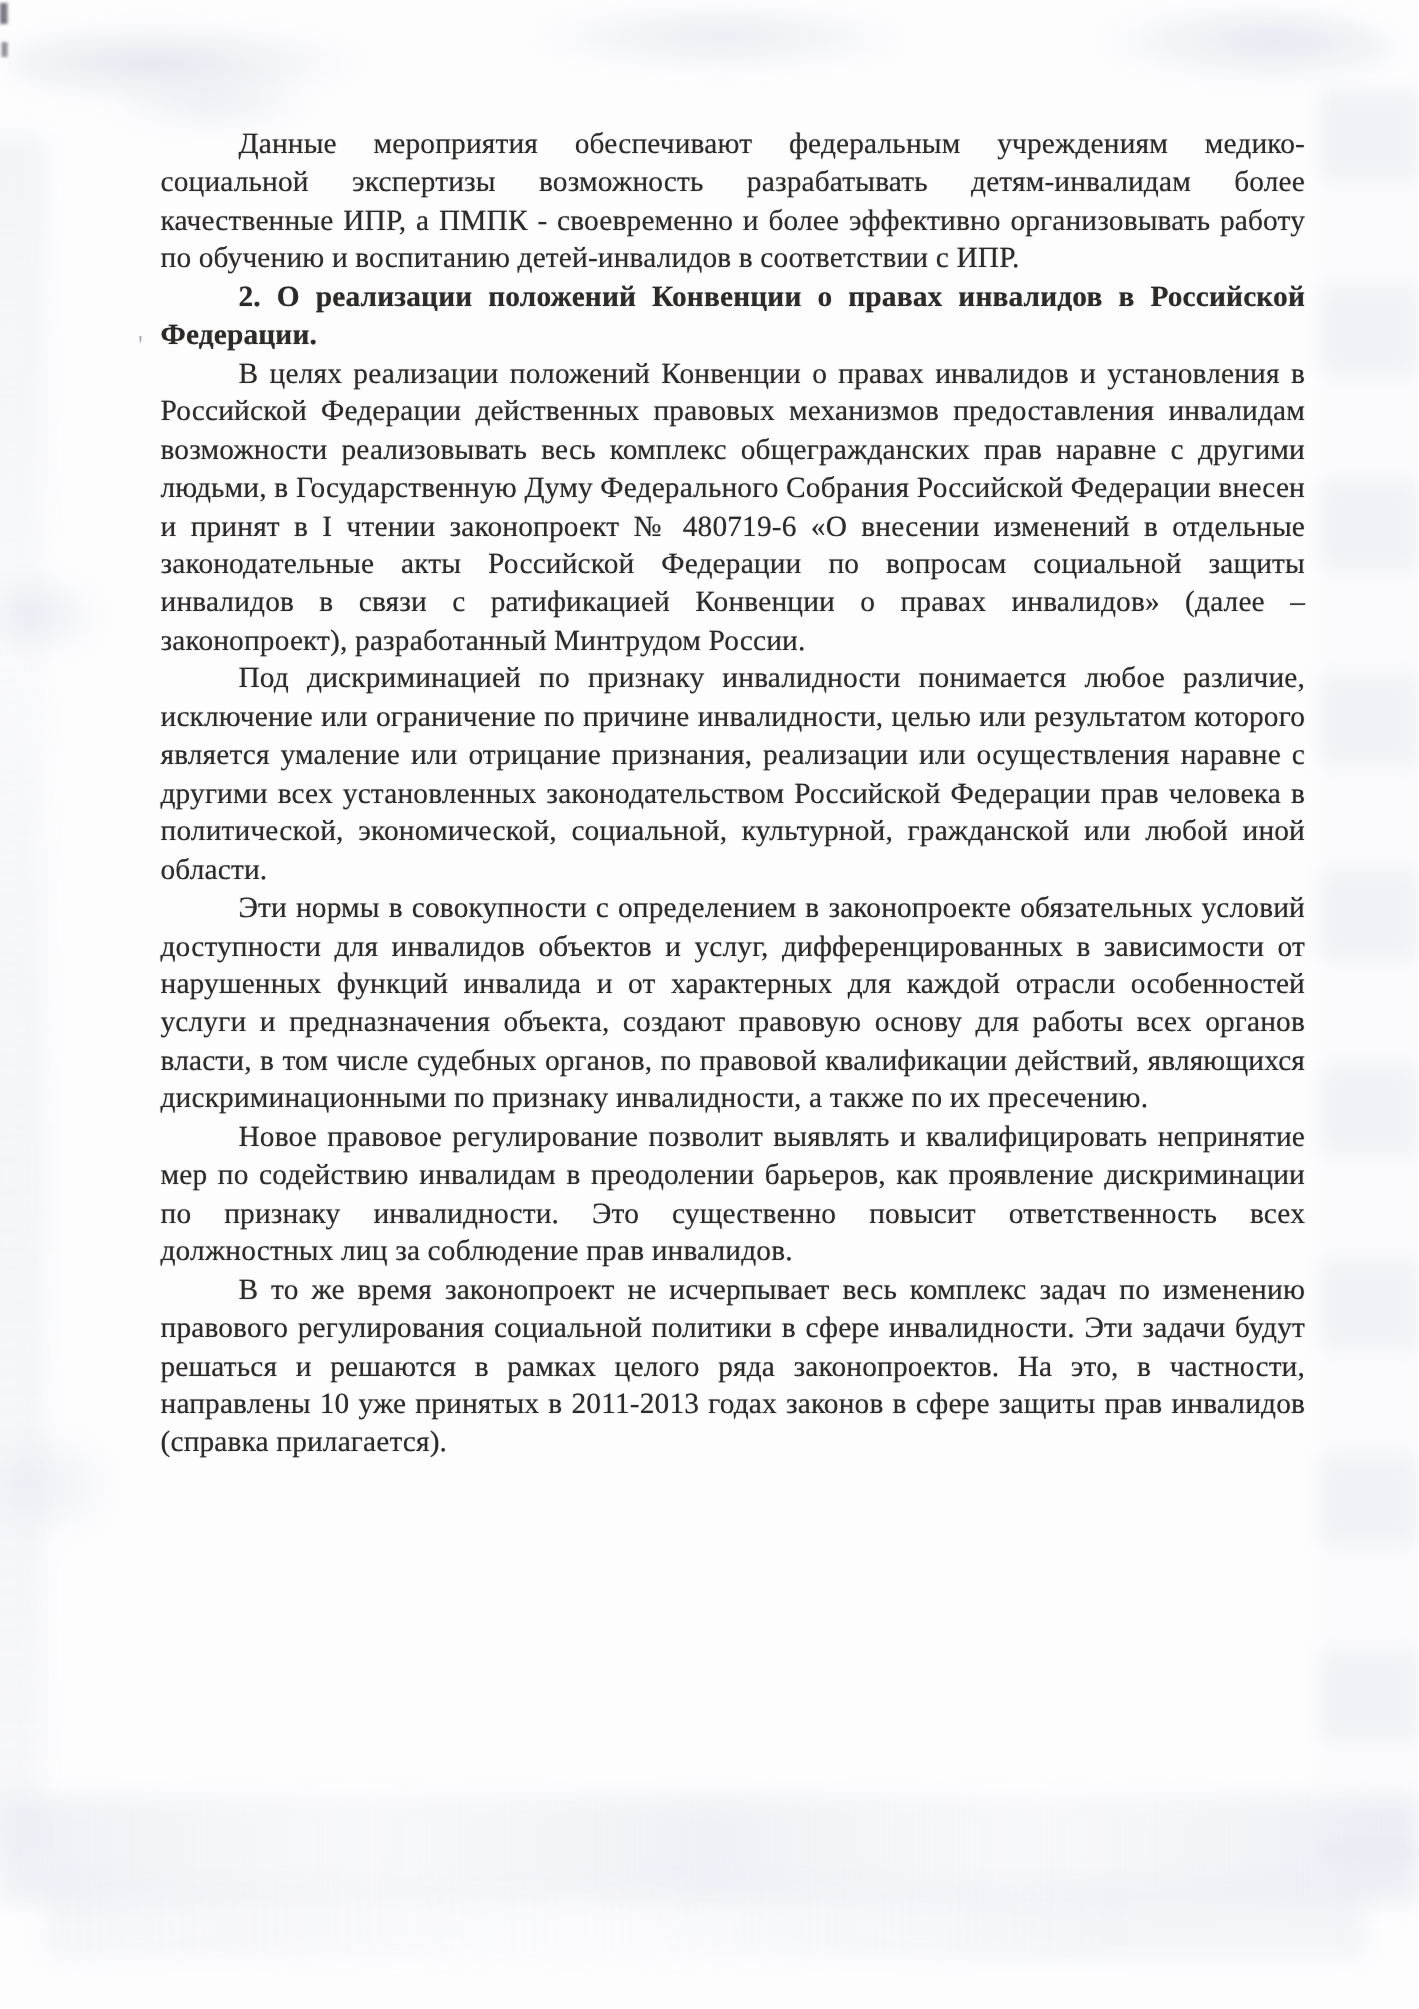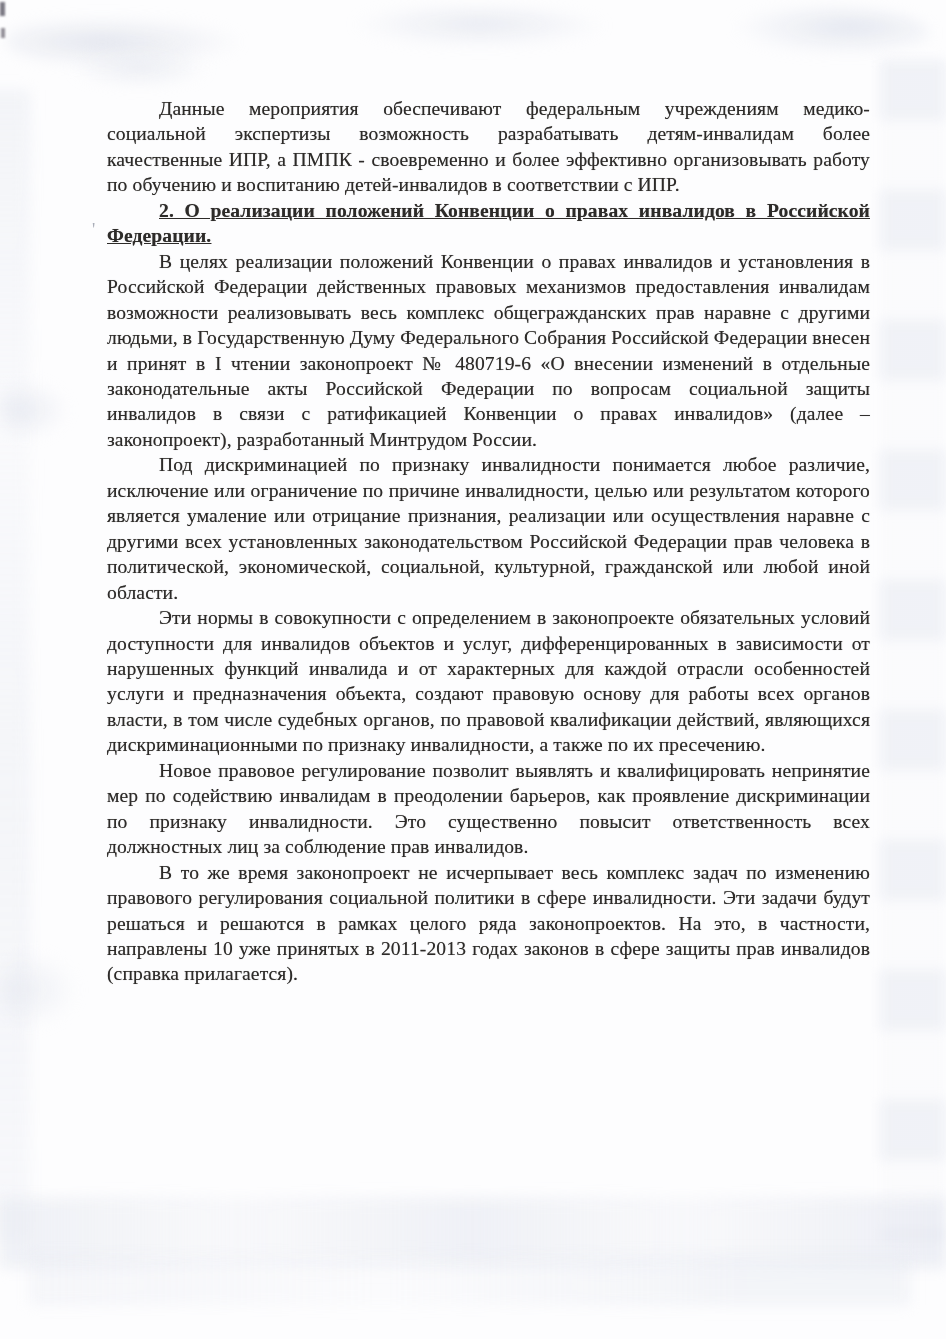--- a/index.html
+++ b/index.html
@@ -50,36 +50,35 @@
     top: 220px;
     color: #a9adb8;
     font-size: 18px;
     filter: blur(.5px);
     pointer-events: none;
   }
   
   .content {
     position: absolute;
     left: 107px;
-    top: 96px;
+    top: 84px;
     width: 763px;
     color: #2d2b29;
     font-size: 19.6px;
     line-height: 25.45px;
     text-align: justify;
     text-shadow: 0 0 0.7px rgba(45,43,41,0.55);
     letter-spacing: 0.1px;
   }
   .content p {
     margin: 0;
     text-indent: 52px;
   }
   .content p.heading {
     font-weight: bold;
-    text-decoration: underline;
   }
 </style>
 </head>
 <body>
 
 <div class="page">
 
   <div class="blob b-topleft"></div>
   <div class="blob b-topleft2"></div>
   <div class="blob b-topcenter"></div>

